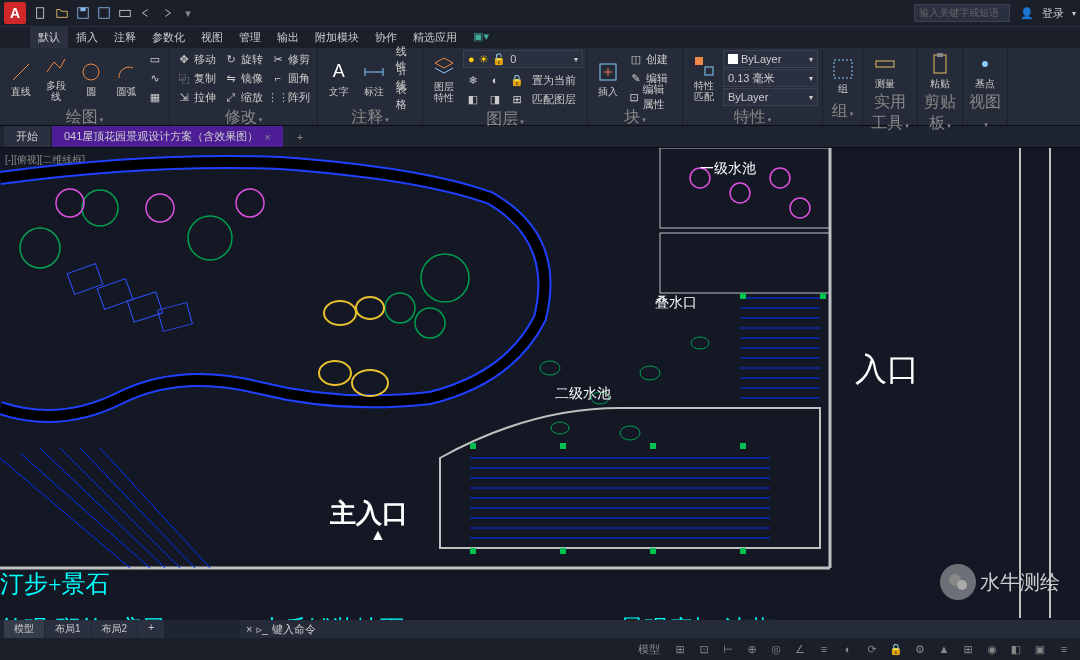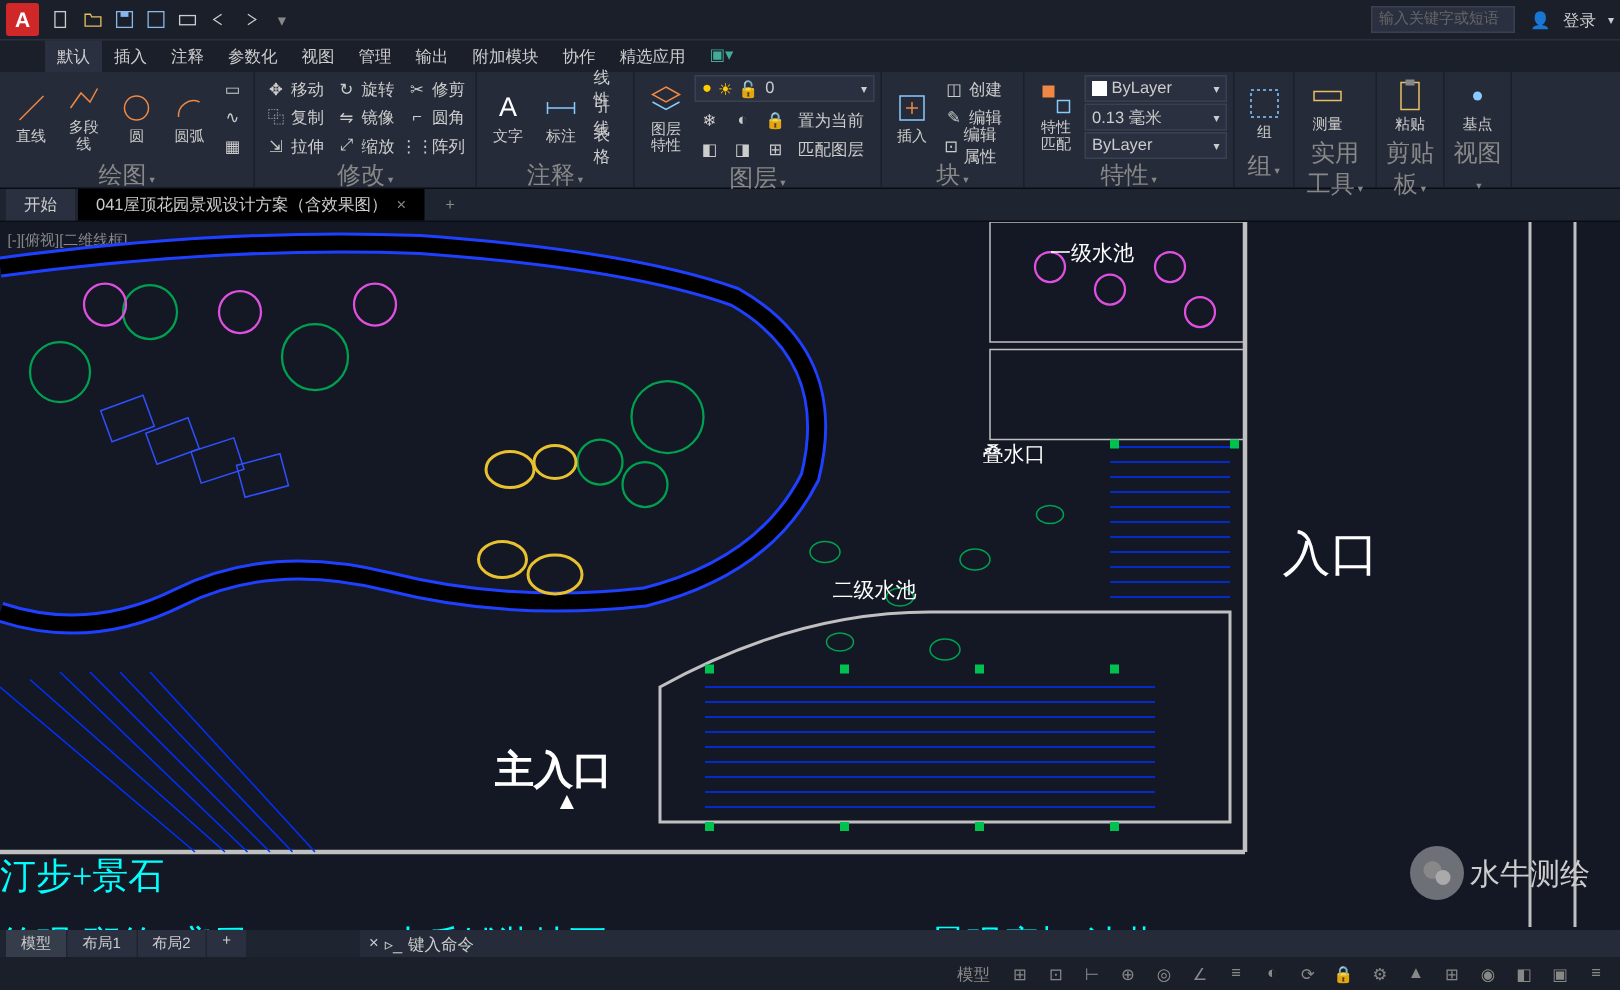--- a/index.html
+++ b/index.html
@@ -24,21 +24,21 @@
 .rbtn-lg{width:36px}
 .rbtn-ico{width:24px;height:24px;display:flex;align-items:center;justify-content:center}
 .rbtn-lbl{font-size:10px;text-align:center;line-height:11px}
 .rbtn-sm{display:flex;align-items:center;gap:3px;padding:1px 3px;height:18px;cursor:pointer;font-size:10px}
 .rbtn-sm-ico{width:14px;height:14px;display:flex;align-items:center;justify-content:center}
 .vstack{display:flex;flex-direction:column;gap:1px}
 .layer-combo{width:120px;height:18px;background:#2a3040;border:1px solid #3a4050;display:flex;align-items:center;padding:0 4px;font-size:10px;gap:4px}
 .combo{height:18px;background:#2a3040;border:1px solid #3a4050;display:flex;align-items:center;padding:0 4px;font-size:10px;justify-content:space-between}
 .doc-tabs{height:22px;background:#1e2430;display:flex;gap:2px;padding:0 4px;border-bottom:1px solid #0a0d14}
 .doc-tab{padding:3px 12px;background:#2a3040;font-size:11px;display:flex;align-items:center;gap:6px;cursor:pointer}
-.doc-tab.active{background:#000000}
+.doc-tab.active{background:#4c1d95}
 .canvas{position:absolute;top:148px;left:0;right:0;bottom:40px;background:#131824;overflow:hidden}
 .viewcube{position:absolute;top:5px;left:5px;font-size:10px;color:#888}
 .drawing-label{position:absolute;color:#ffffff;font-family:SimSun,serif}
 .cyan-label{position:absolute;color:#00ffff;font-family:SimSun,serif}
 .shape{position:absolute}
 .watermark{position:absolute;bottom:20px;right:20px;color:#fff;font-size:18px;display:flex;align-items:center;gap:4px}
 .wm-icon{width:36px;height:36px;border-radius:50%;background:rgba(200,200,200,0.5);display:flex;align-items:center;justify-content:center}
 .layout-tabs{position:absolute;bottom:22px;left:0;height:18px;display:flex;gap:1px;padding-left:4px}
 .layout-tab{padding:2px 10px;background:#2a3040;font-size:10px;cursor:pointer}
 .layout-tab.active{background:#353c4a}

